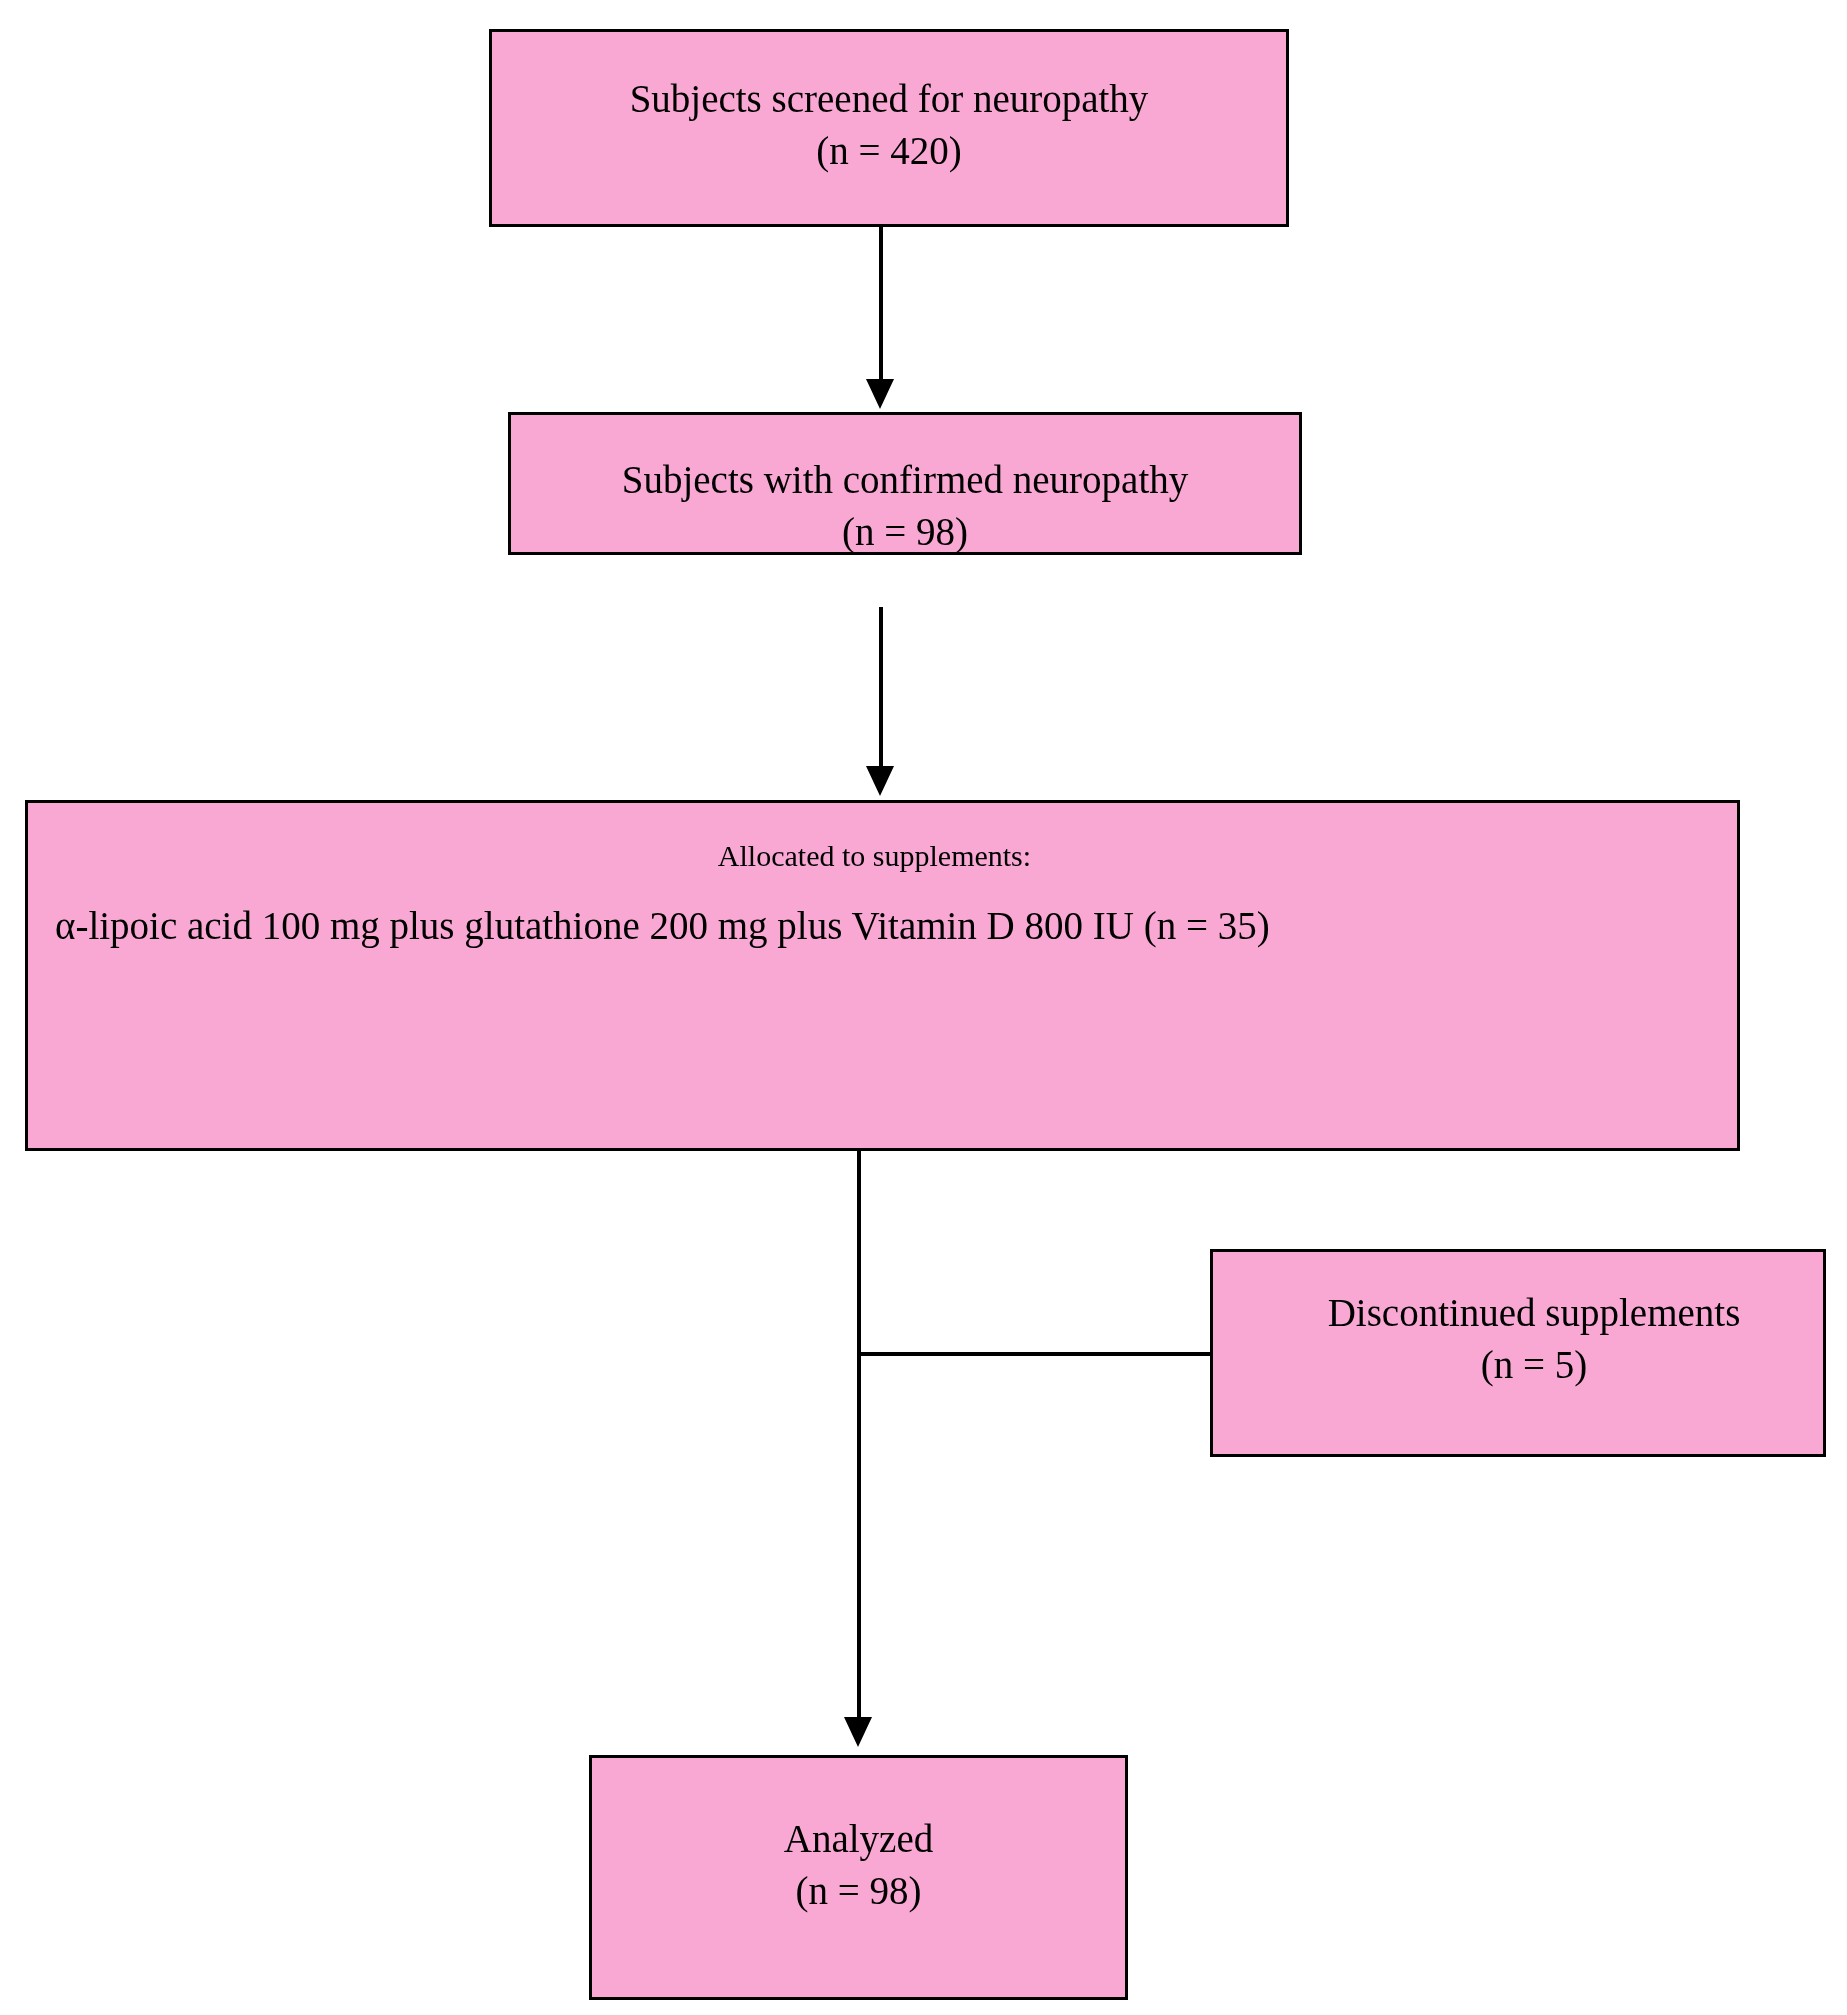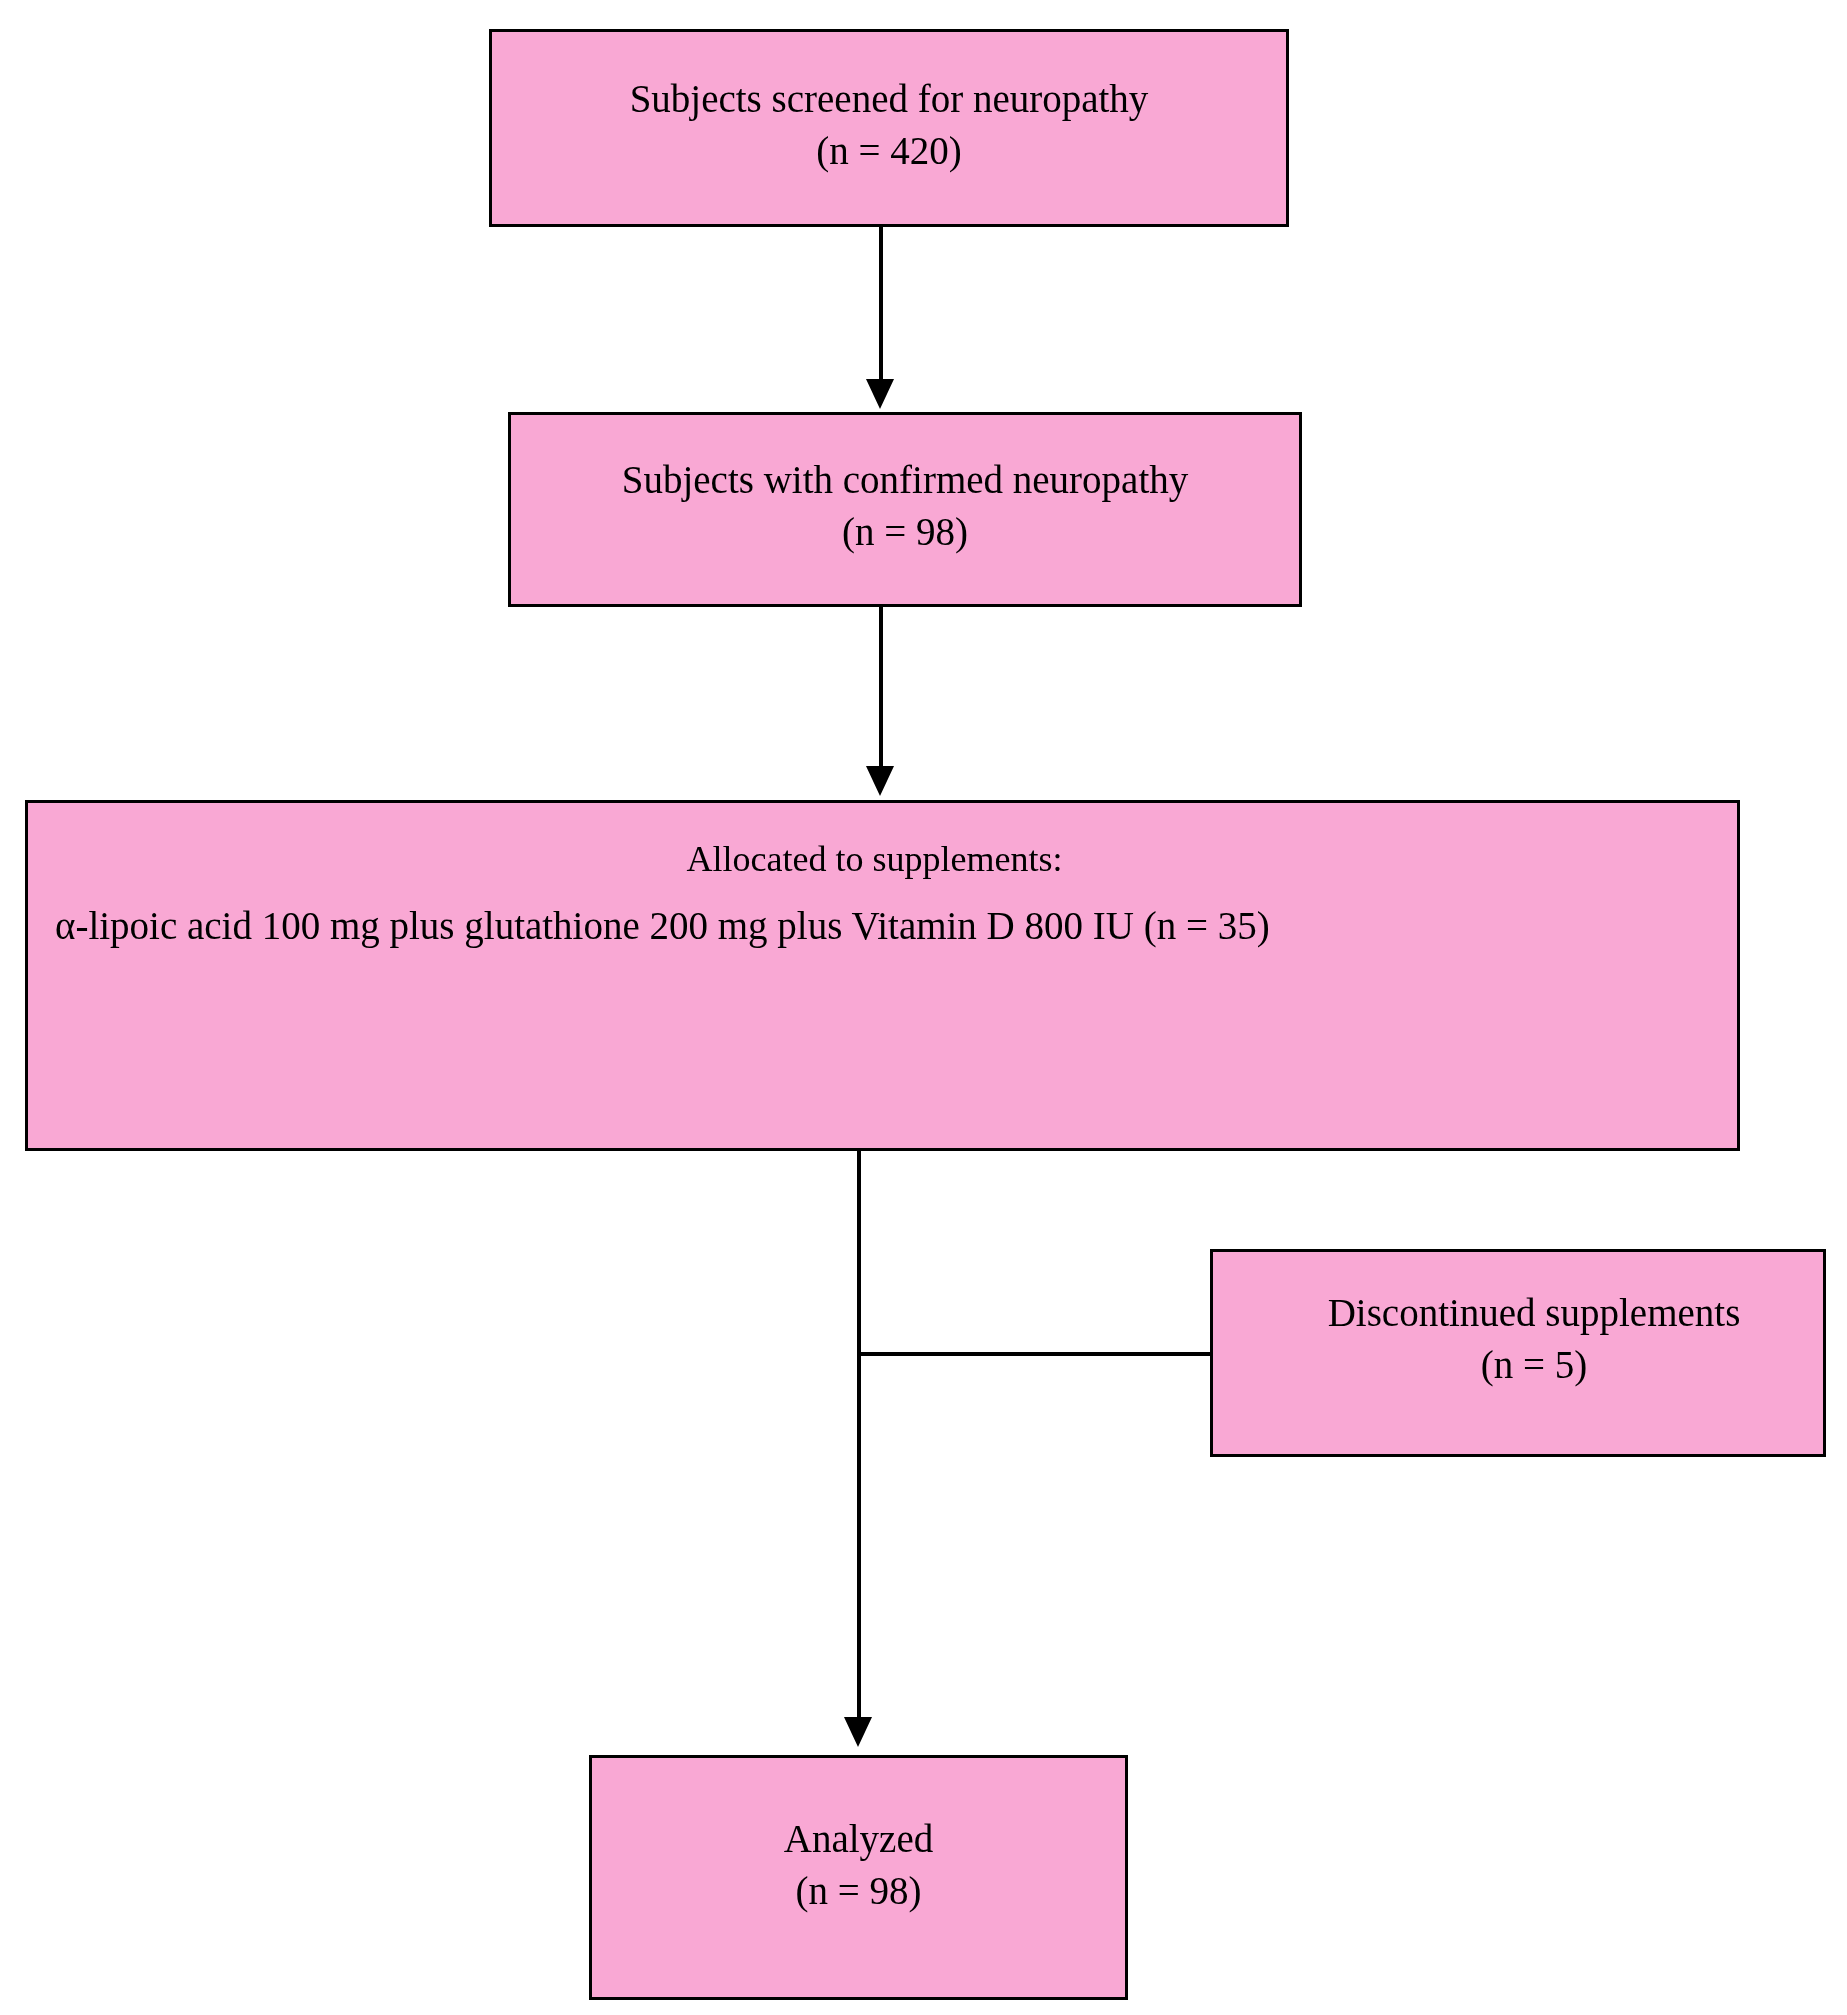--- a/index.html
+++ b/index.html
@@ -39,37 +39,37 @@
     width: 800px;
     height: 198px;
   }
   #box-screened .node-text { top: 41px; }
 
   
   #box-confirmed {
     left: 508px;
     top: 412px;
     width: 794px;
-    height: 195px;
+    height: 143px;
   }
   #box-confirmed .node-text { top: 39px; }
 
   
   #box-allocated {
     left: 25px;
     top: 800px;
     width: 1715px;
     height: 351px;
   }
   #box-allocated .alloc-title {
     position: absolute;
     left: 0; right: 16px;
     top: 35px;
     text-align: center;
-    font-size: 36px;
+    font-size: 30px;
     line-height: 1.2;
     white-space: nowrap;
   }
   #box-allocated .alloc-lines {
     position: absolute;
     left: 27px;
     top: 95px;
     font-size: 39px;
     line-height: 1.46;
   }

